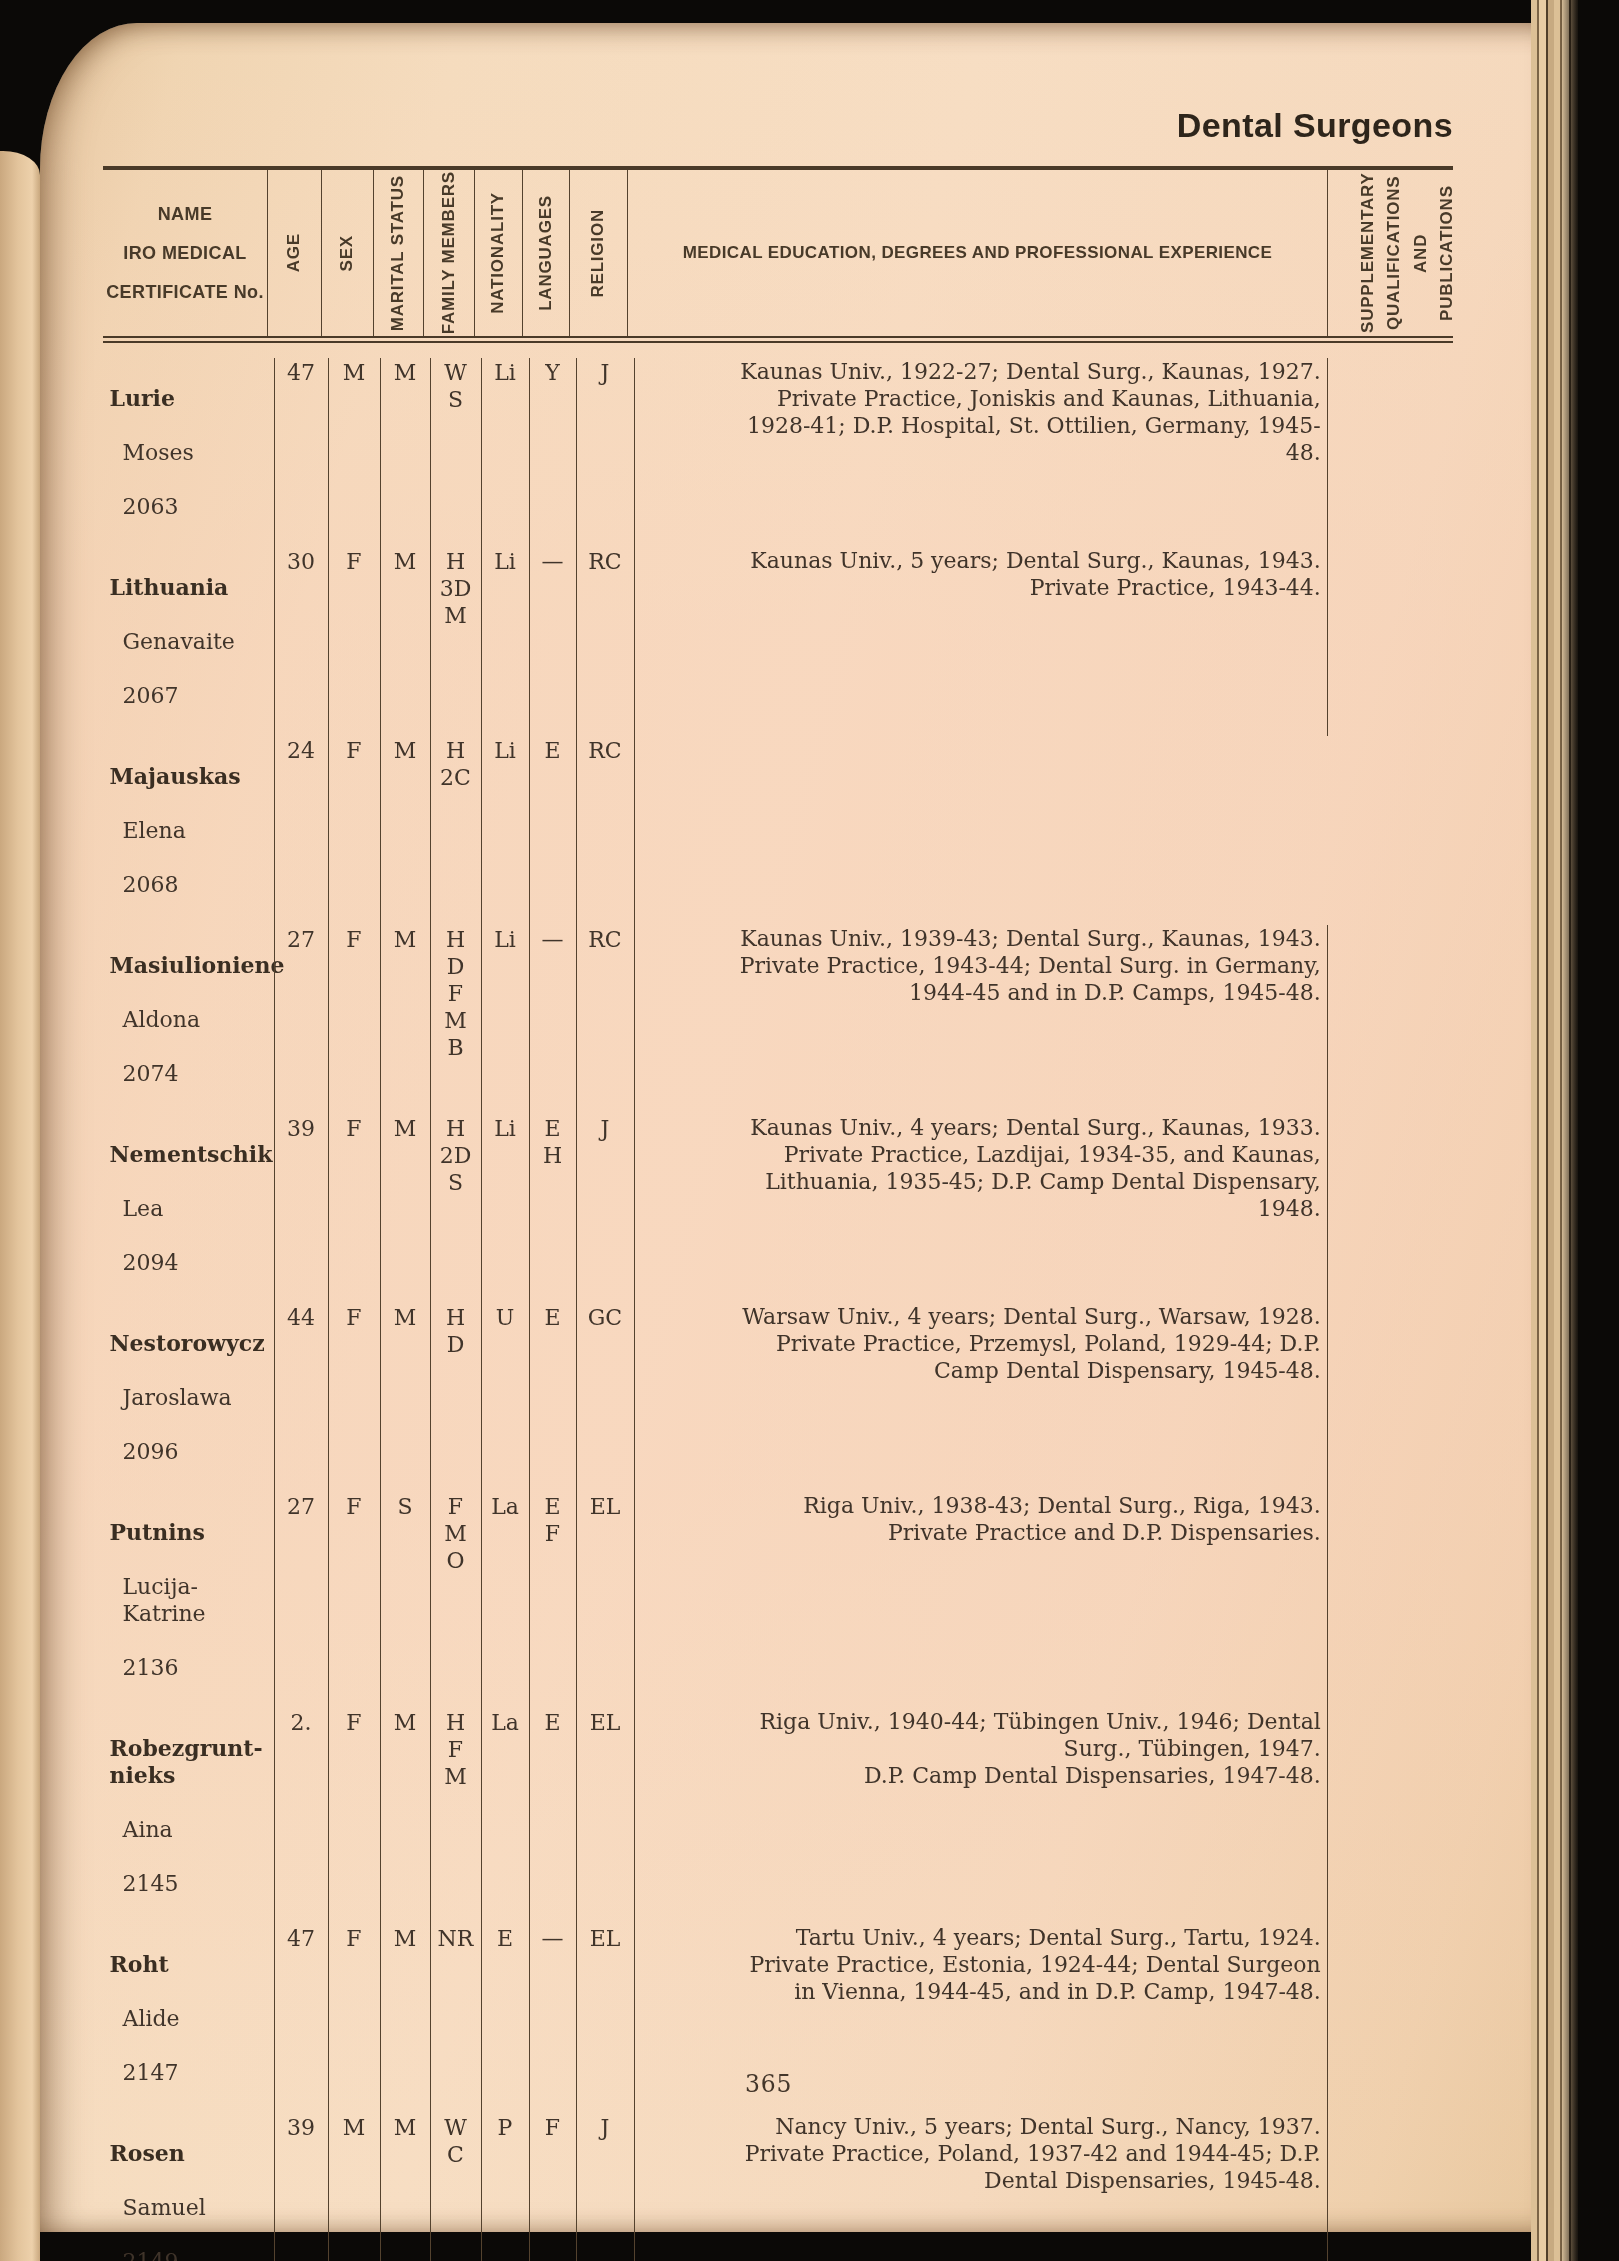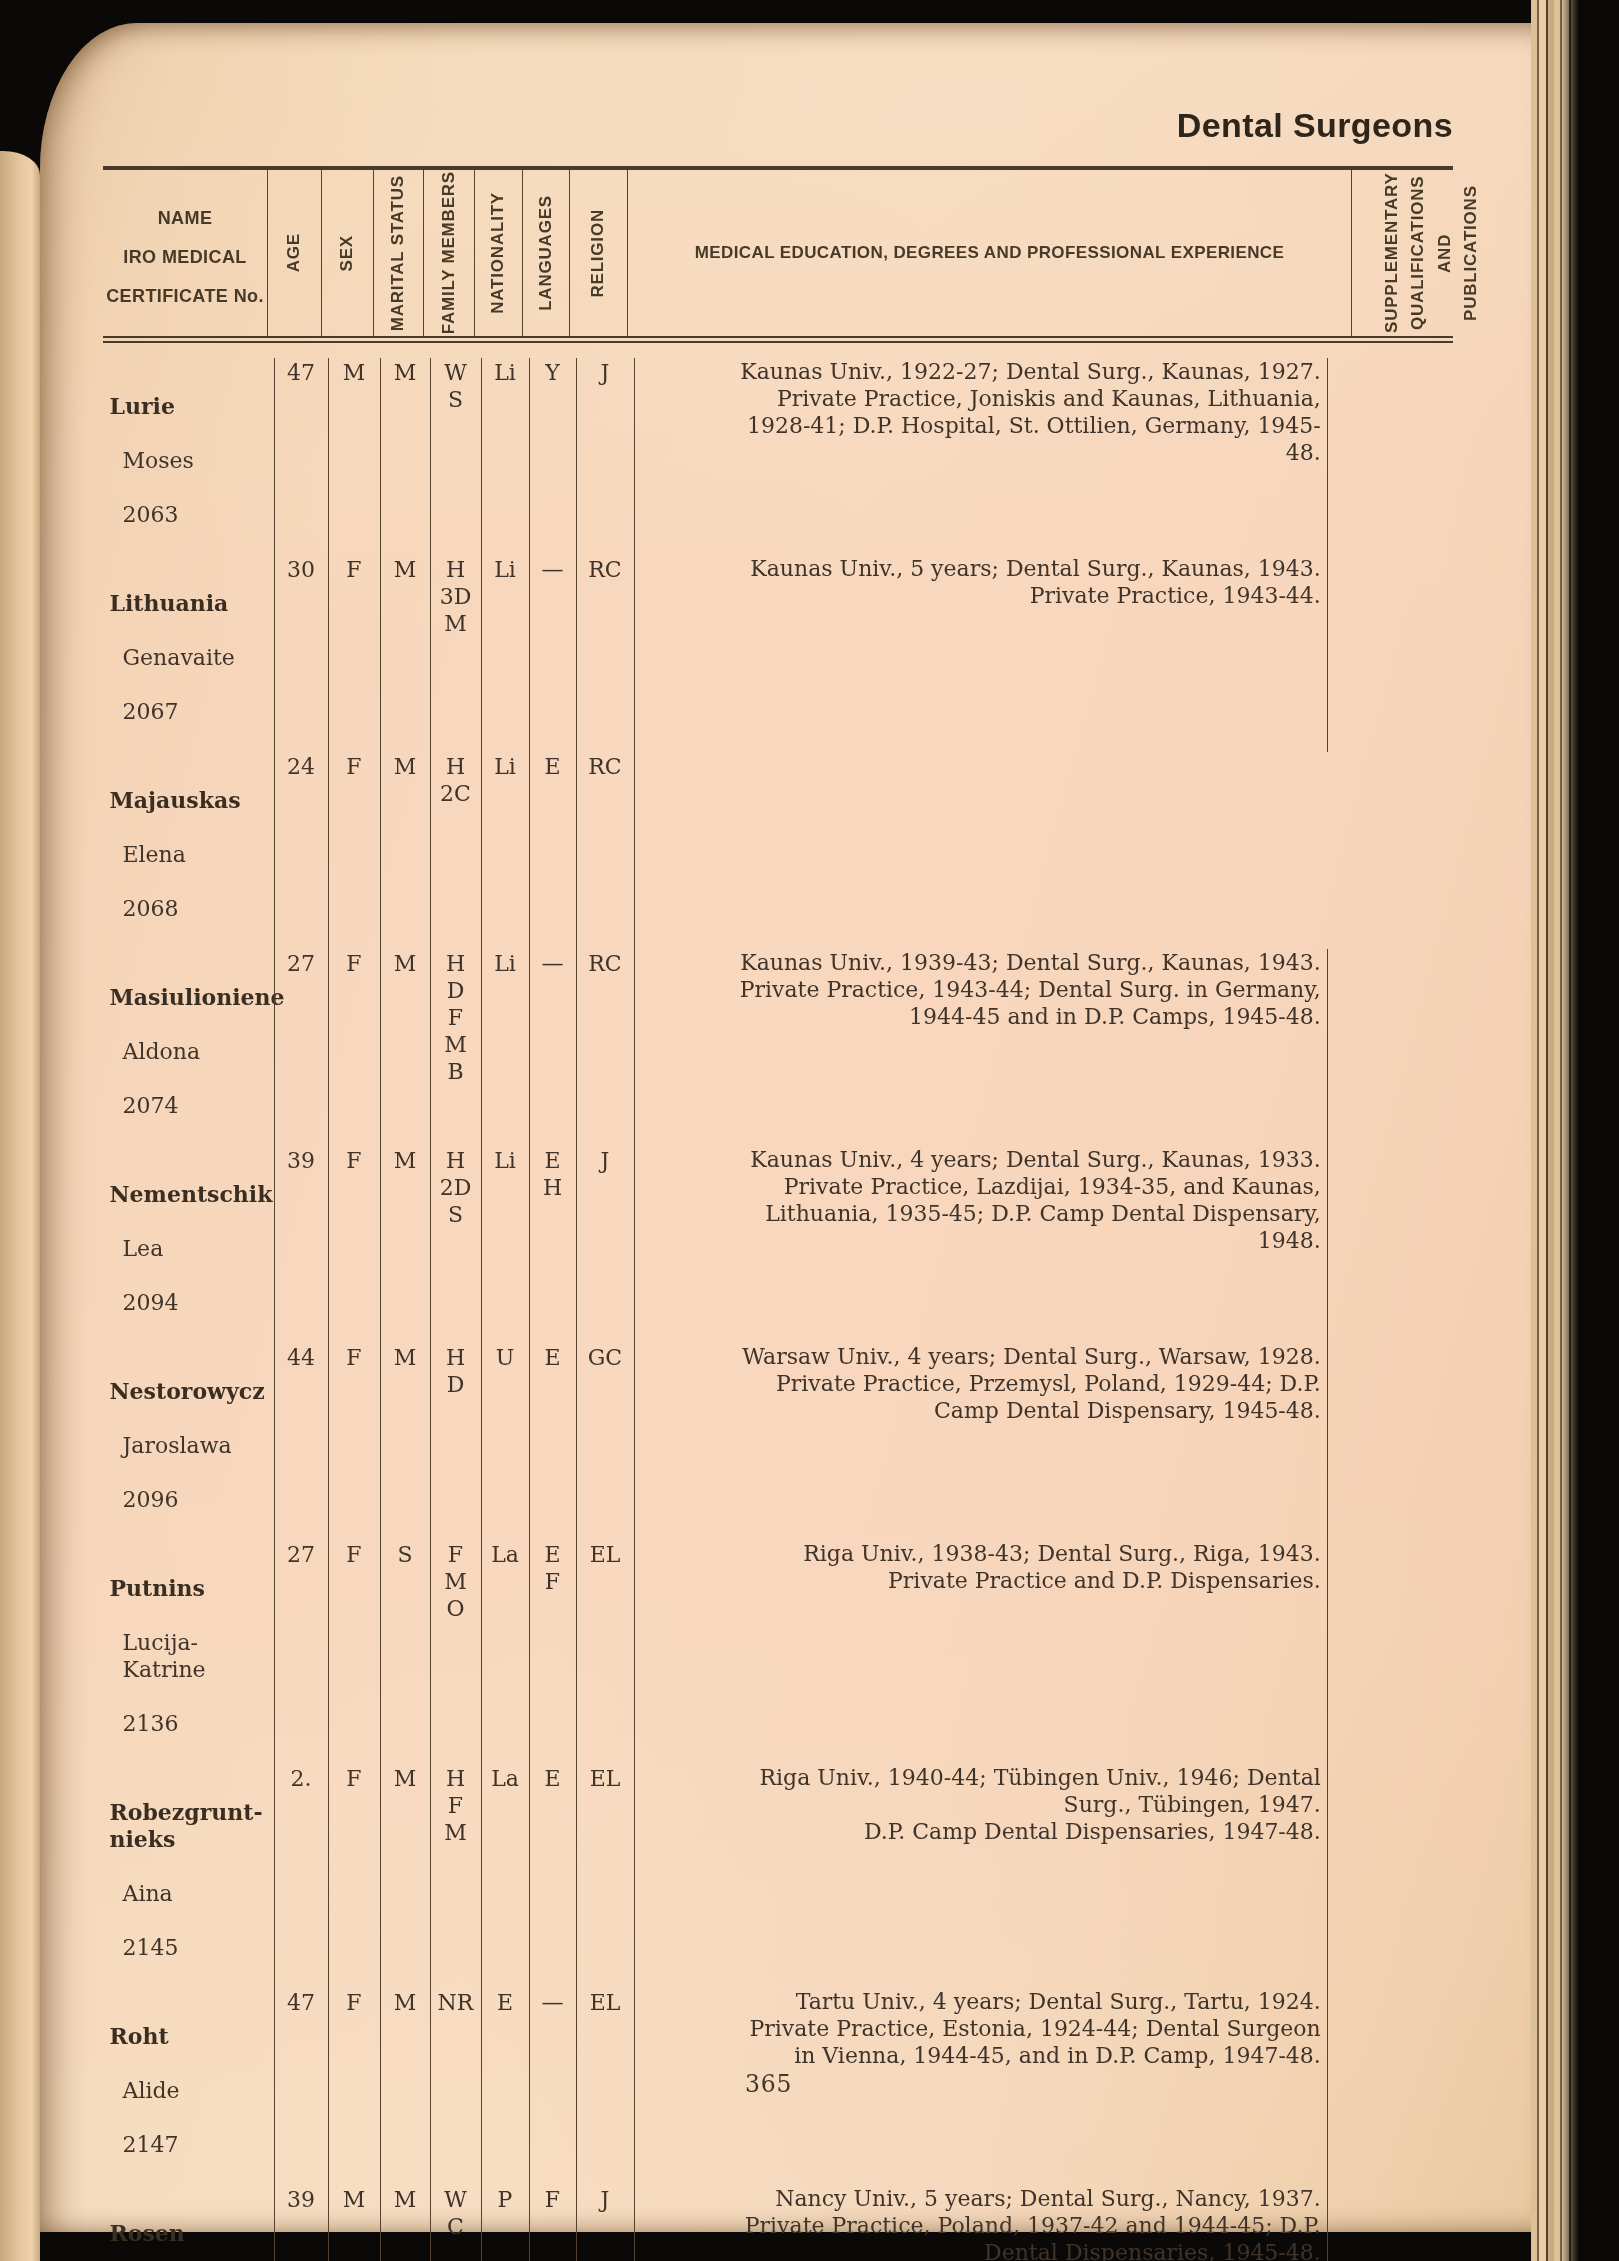--- a/index.html
+++ b/index.html
@@ -47,38 +47,38 @@
   }
   
   .regtable{
     position:absolute;left:63px;top:143px;width:1350px;
     color:#40342a;
   }
   .rule-top{height:0;border-top:4.9px solid #4a3a28;}
   .dblrule{height:3.2px;border-top:2.4px solid #4a3a28;border-bottom:2.4px solid #4a3a28;}
   .hrow,.row{display:flex;align-items:stretch;}
   
-  .c-name{width:164px;flex:none;margin-top:8px;}
+  .c-name{width:164px;flex:none;}
   .c-age{width:53px;flex:none;}
   .c-sex{width:51px;flex:none;}
   .c-mar{width:49px;flex:none;}
   .c-fam{width:50px;flex:none;}
   .c-nat{width:47px;flex:none;}
   .c-lang{width:46px;flex:none;}
   .c-rel{width:57px;flex:none;}
   .c-edu{width:675px;flex:none;}
   .c-sup{width:160px;flex:none;}
   .bl{border-left:1.6px solid #54422e;}
   
   .hrow{height:166px;}
   .hcell{display:flex;align-items:center;justify-content:center;
     font-family:"Liberation Sans", sans-serif;font-weight:bold;color:#483a29;}
   .hname{flex-direction:column;font-size:18px;line-height:39px;white-space:pre-line;text-align:center;letter-spacing:0.4px;}
   .vlabel{writing-mode:vertical-rl;transform:rotate(180deg);font-size:17px;letter-spacing:0.8px;line-height:1.55;white-space:pre-line;text-align:center;}
-  .hedu{font-size:17px;letter-spacing:0.4px;text-align:center;padding:0 24px;}
+  .hedu{font-size:17px;letter-spacing:0.4px;text-align:center;padding:0 12px;}
   
   .tbody{padding-top:14.6px;}
   .row{align-items:stretch;}
   .cell{font-size:22px;line-height:27px;white-space:pre-line;}
   .cc{text-align:center;padding-top:1.6px;}
   .namecell{padding-left:6.5px;}
   .surname{font-weight:bold;color:#3a2e22;}
   .given,.cert{padding-left:13px;}
   .educell{padding-left:11.3px;padding-right:6.5px;text-align:right;}
   

